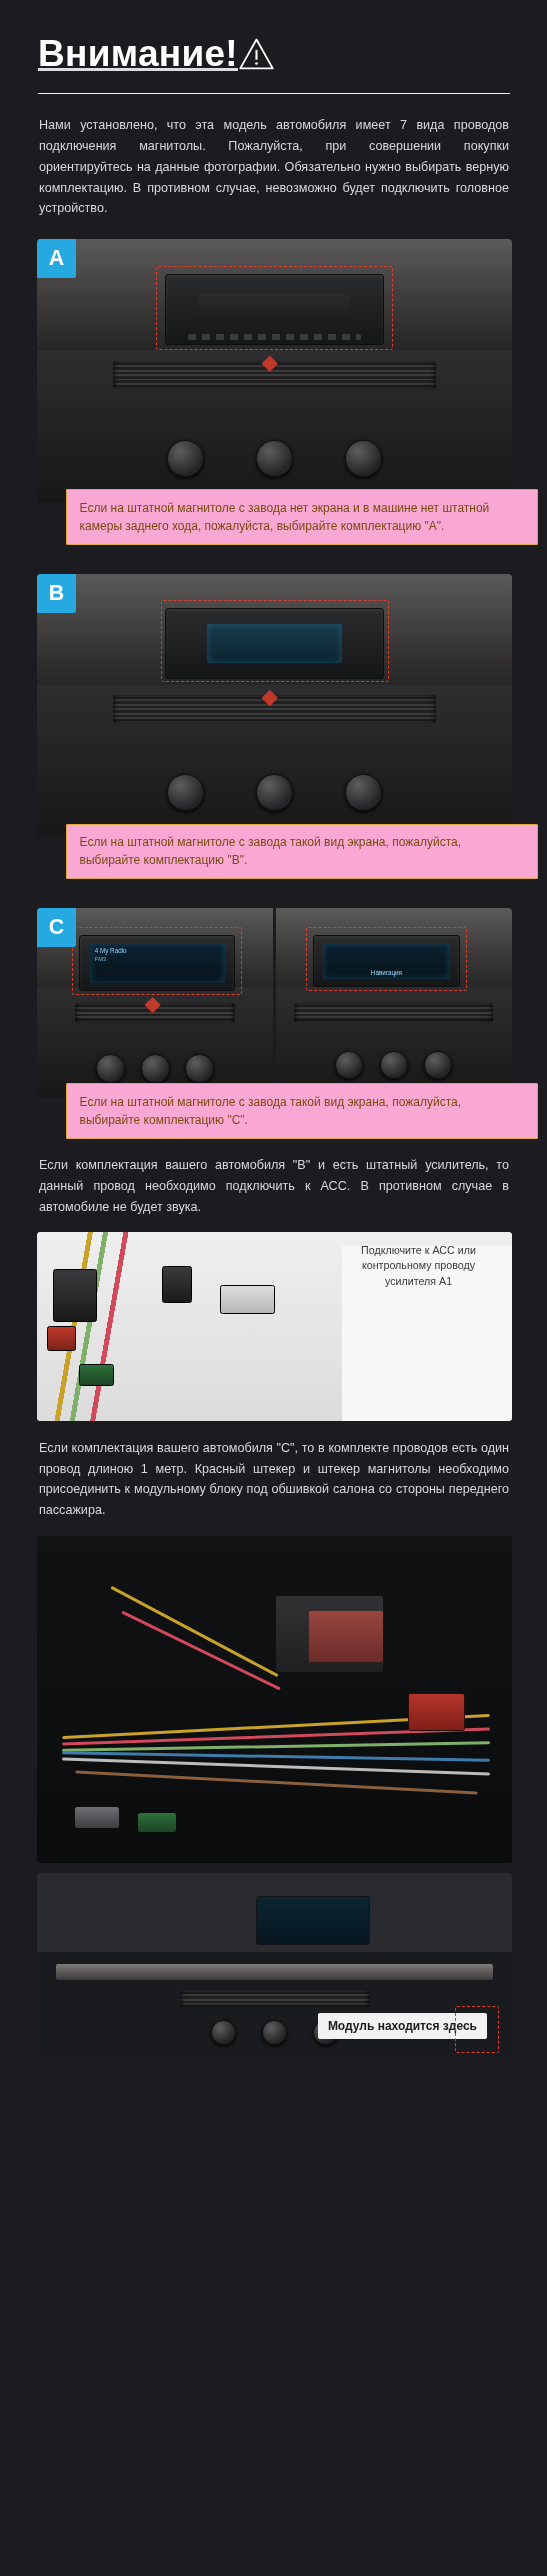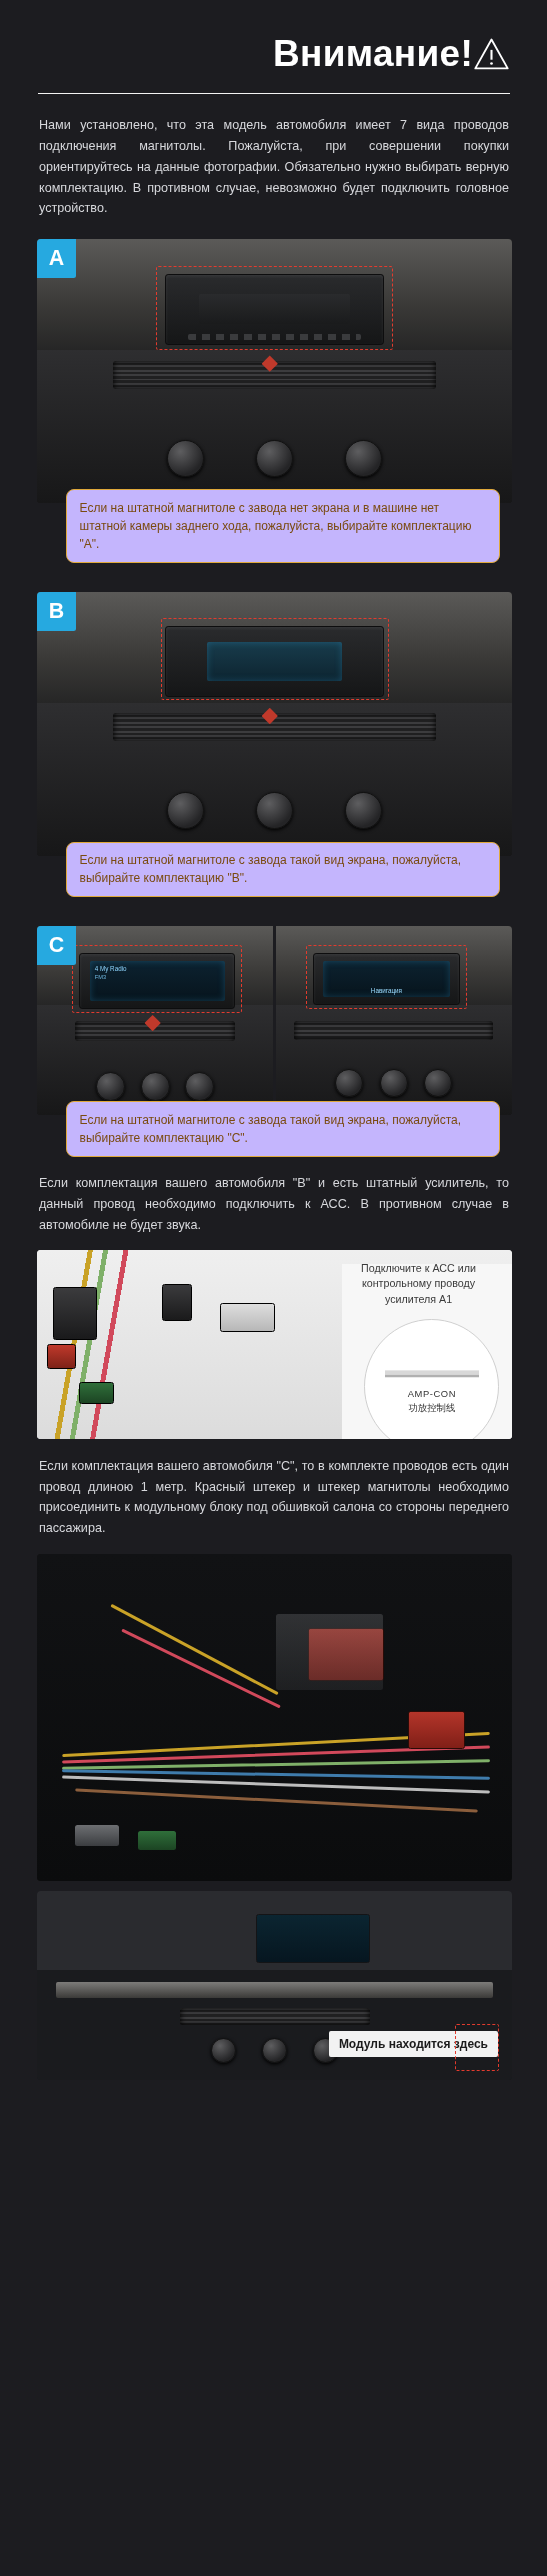--- a/index.html
+++ b/index.html
@@ -13,22 +13,23 @@
     width: 548px;
     min-height: 2576px;
     background: #1c1c20;
     padding: 0 0 38px 0;
     position: relative;
   }
   
   .header {
     display: flex;
     align-items: center;
-    justify-content: flex-end;
+    justify-content: flex-start;
     padding: 33px 38px 11.3px 38px;
+    text-decoration: underline;
   }
   .header h1 {
     font-size: 37px;
     font-weight: 700;
     color: #ffffff;
     letter-spacing: 0.3px;
   }
   .warn-icon { width: 37px; height: 37px; }
   .hr {
     height: 1.3px;
@@ -61,28 +62,28 @@
     font-size: 21.4px;
     font-weight: 700;
     display: flex;
     align-items: center;
     justify-content: center;
     z-index: 6;
     border-bottom-right-radius: 2.5px;
   }
   .caption {
     margin: 0 0 0 0;
-    background: #c4b5fd;
+    background: #f9a8d4;
     border: 1.3px solid #e0a93b;
-    border-radius: 8px;
+    border-radius: 1px;
     color: #7a4a10;
     font-size: 12px;
     line-height: 1.5;
     padding: 8.8px 12.6px;
-    width: 434px;
+    width: 472px;
     margin-left: 29px;
     margin-top: -14px;
     position: relative;
     z-index: 7;
   }
   .spacer { height: 25px; }
   .para {
     padding: 16.4px 39px 11.3px 39px;
     font-size: 12.6px;
     line-height: 1.65;
@@ -236,21 +237,21 @@
     background: linear-gradient(#0b2531,#061620);
     border:1.9px solid #141416; border-radius:2.5px;
   }
   .dash2-trim {
     position:absolute; left:4%; right:4%; top:48%; height:16.4px;
     background: linear-gradient(#7d7c7a,#3b3a38);
     border-radius:1.9px;
   }
   .module-tag {
     position:absolute;
-    right: 14px; bottom: 22.7px;
+    right: 25px; bottom: 22.7px;
     background:#f2f2f2;
     color:#1b1b1b;
     font-size:12px;
     font-weight:700;
     padding:6.3px 10px;
     border-radius:1.9px;
   }
   .tag-box {
     position:absolute;
     right: 12.6px; bottom: 8.8px;
@@ -383,28 +384,20 @@
     <div class="photo-wrap">
       <div class="scene wires">
         <div class="wire-bundle"></div>
         <div class="connector" style="left:16.4px;top:37px;width:44px;height:53px;"></div>
         <div class="connector red" style="left:10px;top:94px;width:29px;height:25px;"></div>
         <div class="connector" style="left:125px;top:34px;width:30px;height:37px;"></div>
         <div class="connector" style="left:183px;top:53px;width:55px;height:29px;background:linear-gradient(#dedede,#b7b7b7);"></div>
         <div class="connector" style="left:42px;top:132px;width:35px;height:21.4px;background:linear-gradient(#2f6f3a,#1c4423);"></div>
         <div class="callout-wrap">
           <div class="callout">Подключите к АСС или контрольному проводу усилителя А1</div>
-          <div class="bubble" style="right:12.6px;top:55px;">
-            <svg width="94" height="29" viewBox="0 0 150 46">
-              <rect x="0" y="18" width="150" height="7" fill="#d8d8d8"></rect>
-              <rect x="0" y="25" width="150" height="4" fill="#b0b0b0"></rect>
-            </svg>
-            <div class="lbl">AMP-CON</div>
-            <div class="lbl2">功放控制线</div>
-          </div>
         </div>
       </div>
     </div>
   </div>
 
   <p class="para">Если комплектация вашего автомобиля "C", то в комплекте проводов есть один провод длиною 1 метр. Красный штекер и штекер магнитолы необходимо присоединить к модульному блоку под обшивкой салона со стороны переднего пассажира.</p>
 
   <div class="block">
     <div class="photo-wrap">
       <div class="scene wires2">

